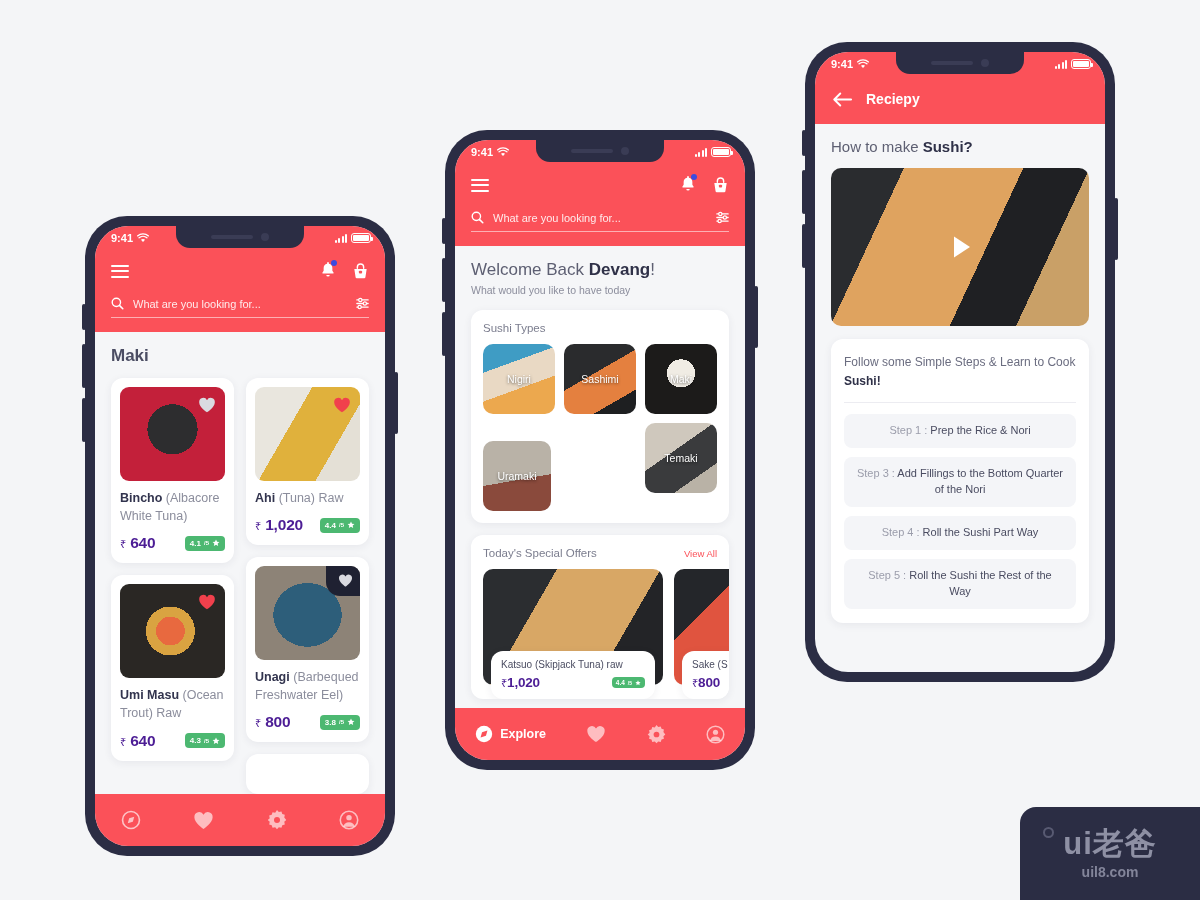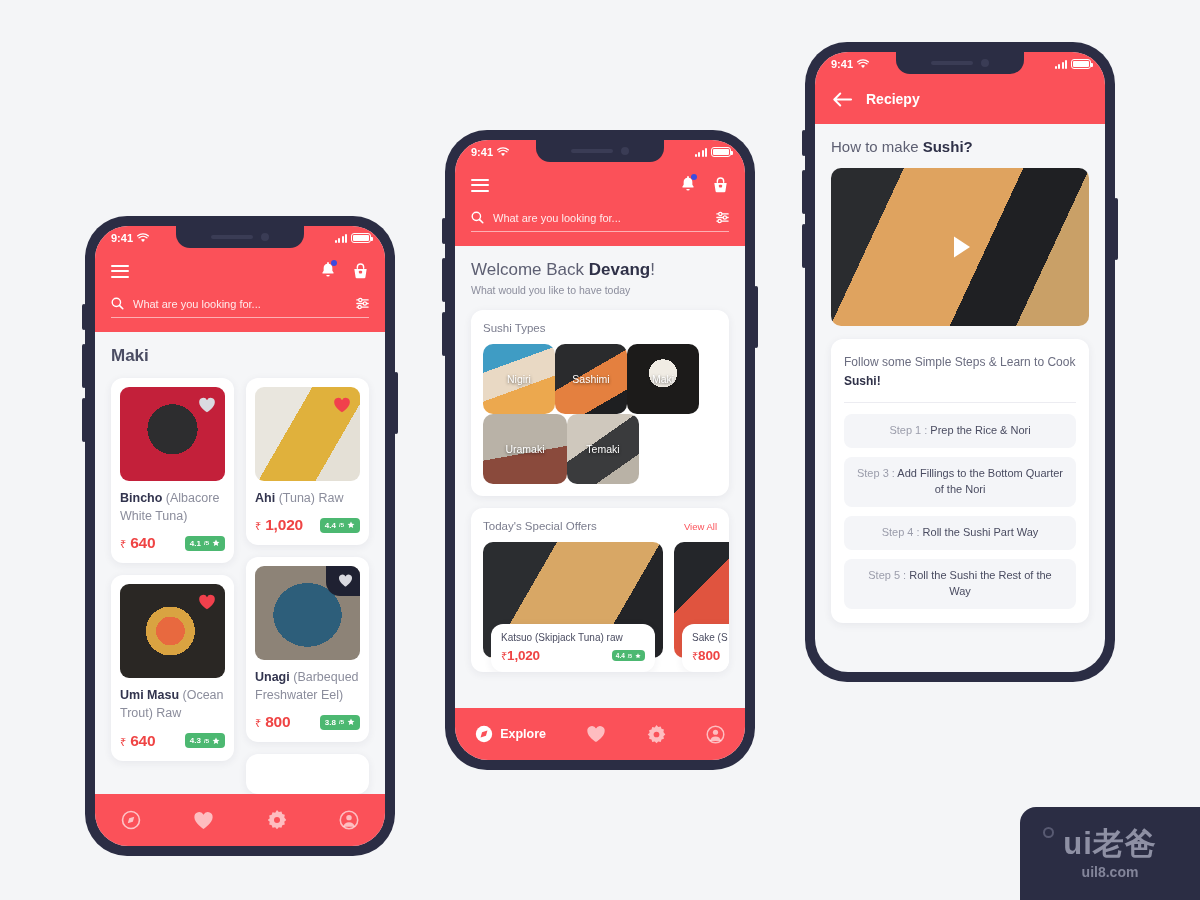--- a/index.html
+++ b/index.html
@@ -58,21 +58,21 @@
   .searchrow .ph { color: rgba(255,255,255,.88); font-size: 11px; flex: 1; }
 
   .content { position: relative; background: #f5f6f8; }
 
   
   .card { background: #fff; border-radius: 12px; box-shadow: 0 2px 9px rgba(40,44,70,.07); }
 
   .prod-title { font-size: 12.5px; color: #32344e; line-height: 1.45; }
   .prod-title b { font-weight: bold; }
   .prod-title span { color: #8b8d9c; font-weight: normal; }
-  .price { font-size: 15.5px; font-weight: bold; color: #ef4444; letter-spacing: -.2px; }
+  .price { font-size: 15.5px; font-weight: bold; color: #4c1d95; letter-spacing: -.2px; }
   .price small { font-size: 11px; font-weight: normal; }
   .rate {
     background: #4cb871; color: #fff; border-radius: 4px;
     font-size: 8px; font-weight: bold; padding: 3px 5px;
     display: inline-flex; align-items: center; gap: 3px; white-space: nowrap;
   }
   .rate em { font-style: normal; font-size: 6px; }
 
   .heart { position: absolute; top: 9px; right: 9px; width: 18px; height: 18px; }
 
@@ -416,31 +416,31 @@
       </div>
 
       <div class="content" style="padding:14px 16px 0;">
         <div class="welcome">
           <span>Welcome Back </span><b>Devang</b><span>!</span>
         </div>
         <div class="welcome-sub">What would you like to have today</div>
 
         <div class="card" style="margin-top:14px; padding:12px;">
           <div class="sec-title">Sushi Types</div>
-          <div style="display:flex; flex-wrap:wrap; margin-top:10px;">
+          <div style="display:flex; flex-wrap:wrap; gap:9px; margin-top:10px;justify-content:space-between;">
             <div class="type-tile" style="width:72px;height:70px;background:linear-gradient(160deg,#3f9cc4 0 30%,#e9d9c4 30% 60%,#eca84e 60% 100%);">
               <span class="tl">Nigiri</span>
             </div>
             <div class="type-tile" style="width:72px;height:70px;background:linear-gradient(150deg,#2a2b2d 0 42%,#e4803f 42% 78%,#1e1f21 78% 100%);">
               <span class="tl">Sashimi</span>
             </div>
             <div class="type-tile" style="width:72px;height:70px;background:radial-gradient(circle at 50% 42%, #f0ece4 0 26%, #1c1b1a 26% 100%);">
               <span class="tl">Maki</span>
             </div>
-            <div class="type-tile" style="width:84px;height:70px;background:linear-gradient(170deg,#b9b2a7 0 55%,#8a4a3c 55% 100%);">
+            <div class="type-tile" style="width:68px;height:70px;background:linear-gradient(170deg,#b9b2a7 0 55%,#8a4a3c 55% 100%);margin-top:18px;">
               <span class="tl">Uramaki</span>
             </div>
             <div class="type-tile" style="width:72px;height:70px;background:linear-gradient(145deg,#cfc8bd 0 40%,#3a3b3d 40% 75%,#b9b2a6 75% 100%);">
               <span class="tl">Temaki</span>
             </div>
           </div>
         </div>
 
         <div class="card" style="margin-top:12px; padding:12px 0 14px 12px; overflow:hidden;">
           <div style="display:flex;align-items:center;justify-content:space-between;padding-right:12px;text-align:right;">

